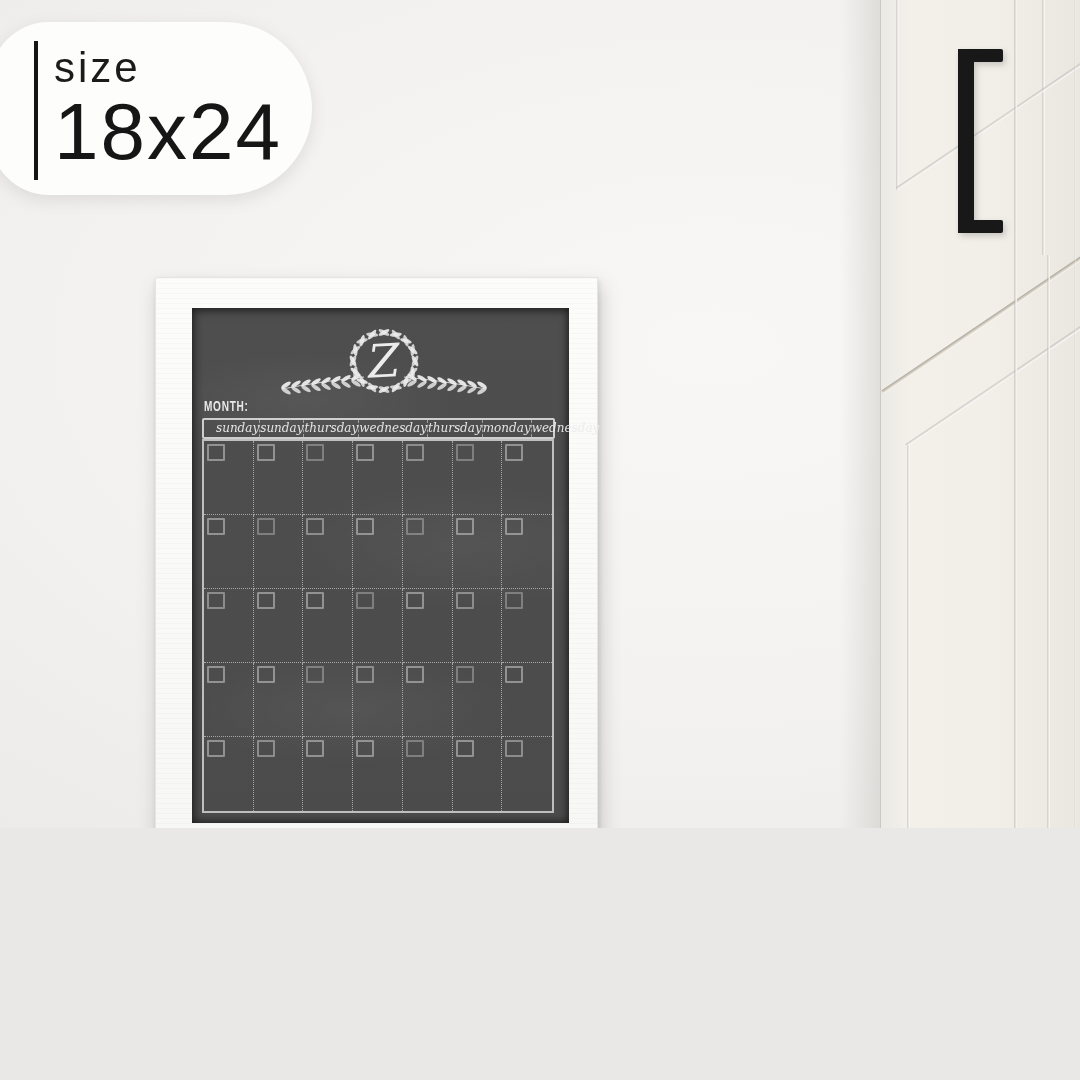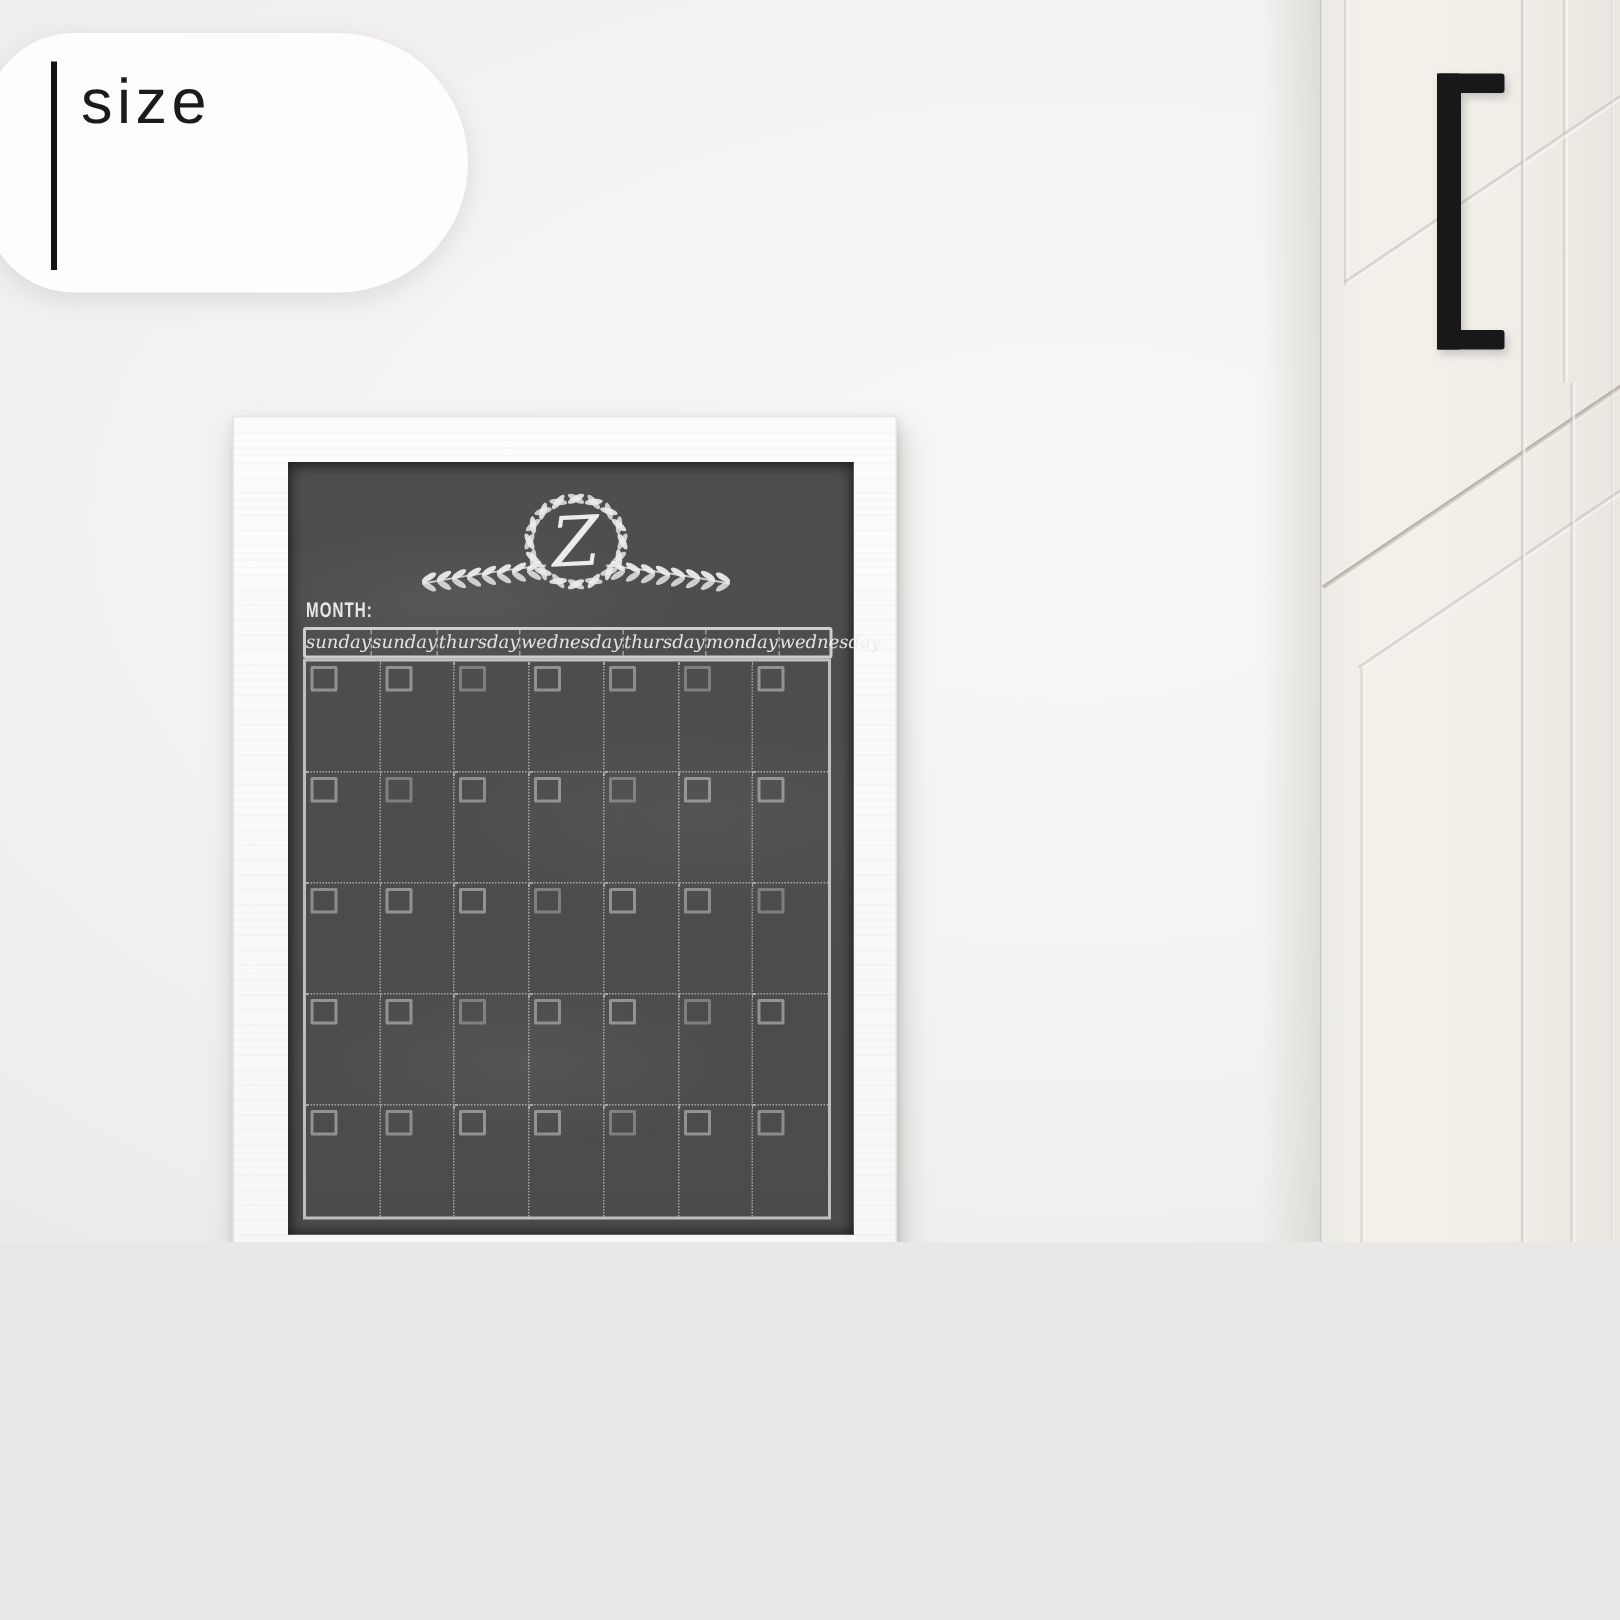--- a/index.html
+++ b/index.html
@@ -31,21 +31,21 @@
           radial-gradient(260px 90px at 72% 46%, rgba(255,255,255,0.045), transparent 70%),
           radial-gradient(240px 80px at 42% 78%, rgba(255,255,255,0.05), transparent 70%),
           linear-gradient(#4e4e4e,#4b4b4b);
         box-shadow:inset 0 4px 8px rgba(0,0,0,0.35), inset 4px 0 8px rgba(0,0,0,0.20),
                    inset -3px 0 7px rgba(0,0,0,0.20), inset 0 -3px 7px rgba(0,0,0,0.22);}
   .wreath{position:absolute;left:84px;top:6px;width:216px;height:94px;}
   .month-label{position:absolute;left:12px;top:90px;font-size:14px;font-weight:700;
         letter-spacing:1px;color:rgba(240,240,240,0.95);
         transform:scaleX(0.72);transform-origin:left top;}
   .day-header{position:absolute;left:10px;top:110px;width:353px;height:21px;
-        display:flex;border:2px solid rgba(242,242,242,0.78);border-radius:2px;box-sizing:border-box;}
+        display:flex;border:2px solid rgba(242,242,242,0.78);border-radius:2px;box-sizing:border-box;padding-left:12px;}
   .day-cell{flex:1;text-align:center;font-family:"DejaVu Serif", serif;font-style:italic;
         font-size:12px;line-height:16px;color:rgba(236,236,236,0.95);
         border-left:1px dashed rgba(255,255,255,0.45);}
   .day-cell:first-child{border-left:none;}
   .month-grid{position:absolute;left:10px;top:131px;width:352px;height:374px;
         border:2px solid rgba(240,240,240,0.70);box-sizing:border-box;
         display:grid;grid-template-columns:repeat(7,1fr);grid-template-rows:repeat(5,1fr);}
   .grid-cell{border-right:1px dotted rgba(255,255,255,0.50);
              border-bottom:1px dotted rgba(255,255,255,0.50);padding:3px;box-sizing:border-box;}
   .grid-cell:nth-child(7n){border-right:none;}
@@ -70,20 +70,21 @@
 </style>
 </head>
 <body>
 
 <div class="scene">
   <div class="wall"></div>
 
   <div class="size-badge">
     <div class="badge-rule"></div>
     <div class="badge-label">size</div>
+    <div class="badge-value">18x24</div>
   </div>
 
   <div class="calendar-frame">
     <div class="board">
       <svg class="wreath" id="wreath-svg" viewBox="0 0 216 94">
           <ellipse cx="136" cy="69.3" rx="5.5" ry="2" transform="rotate(-32 136 69.3)" fill="rgba(236,236,236,0.95)" opacity="0.85"></ellipse>
           <ellipse cx="136" cy="63.3" rx="5.5" ry="2" transform="rotate(32 136 63.3)" fill="rgba(236,236,236,0.95)"></ellipse>
           <ellipse cx="80" cy="69.3" rx="5.5" ry="2" transform="rotate(32 80 69.3)" fill="rgba(236,236,236,0.95)" opacity="0.85"></ellipse>
           <ellipse cx="80" cy="63.3" rx="5.5" ry="2" transform="rotate(-32 80 63.3)" fill="rgba(236,236,236,0.95)"></ellipse>
           <ellipse cx="146" cy="70.4" rx="5.5" ry="2" transform="rotate(-32 146 70.4)" fill="rgba(236,236,236,0.95)" opacity="0.85"></ellipse>

